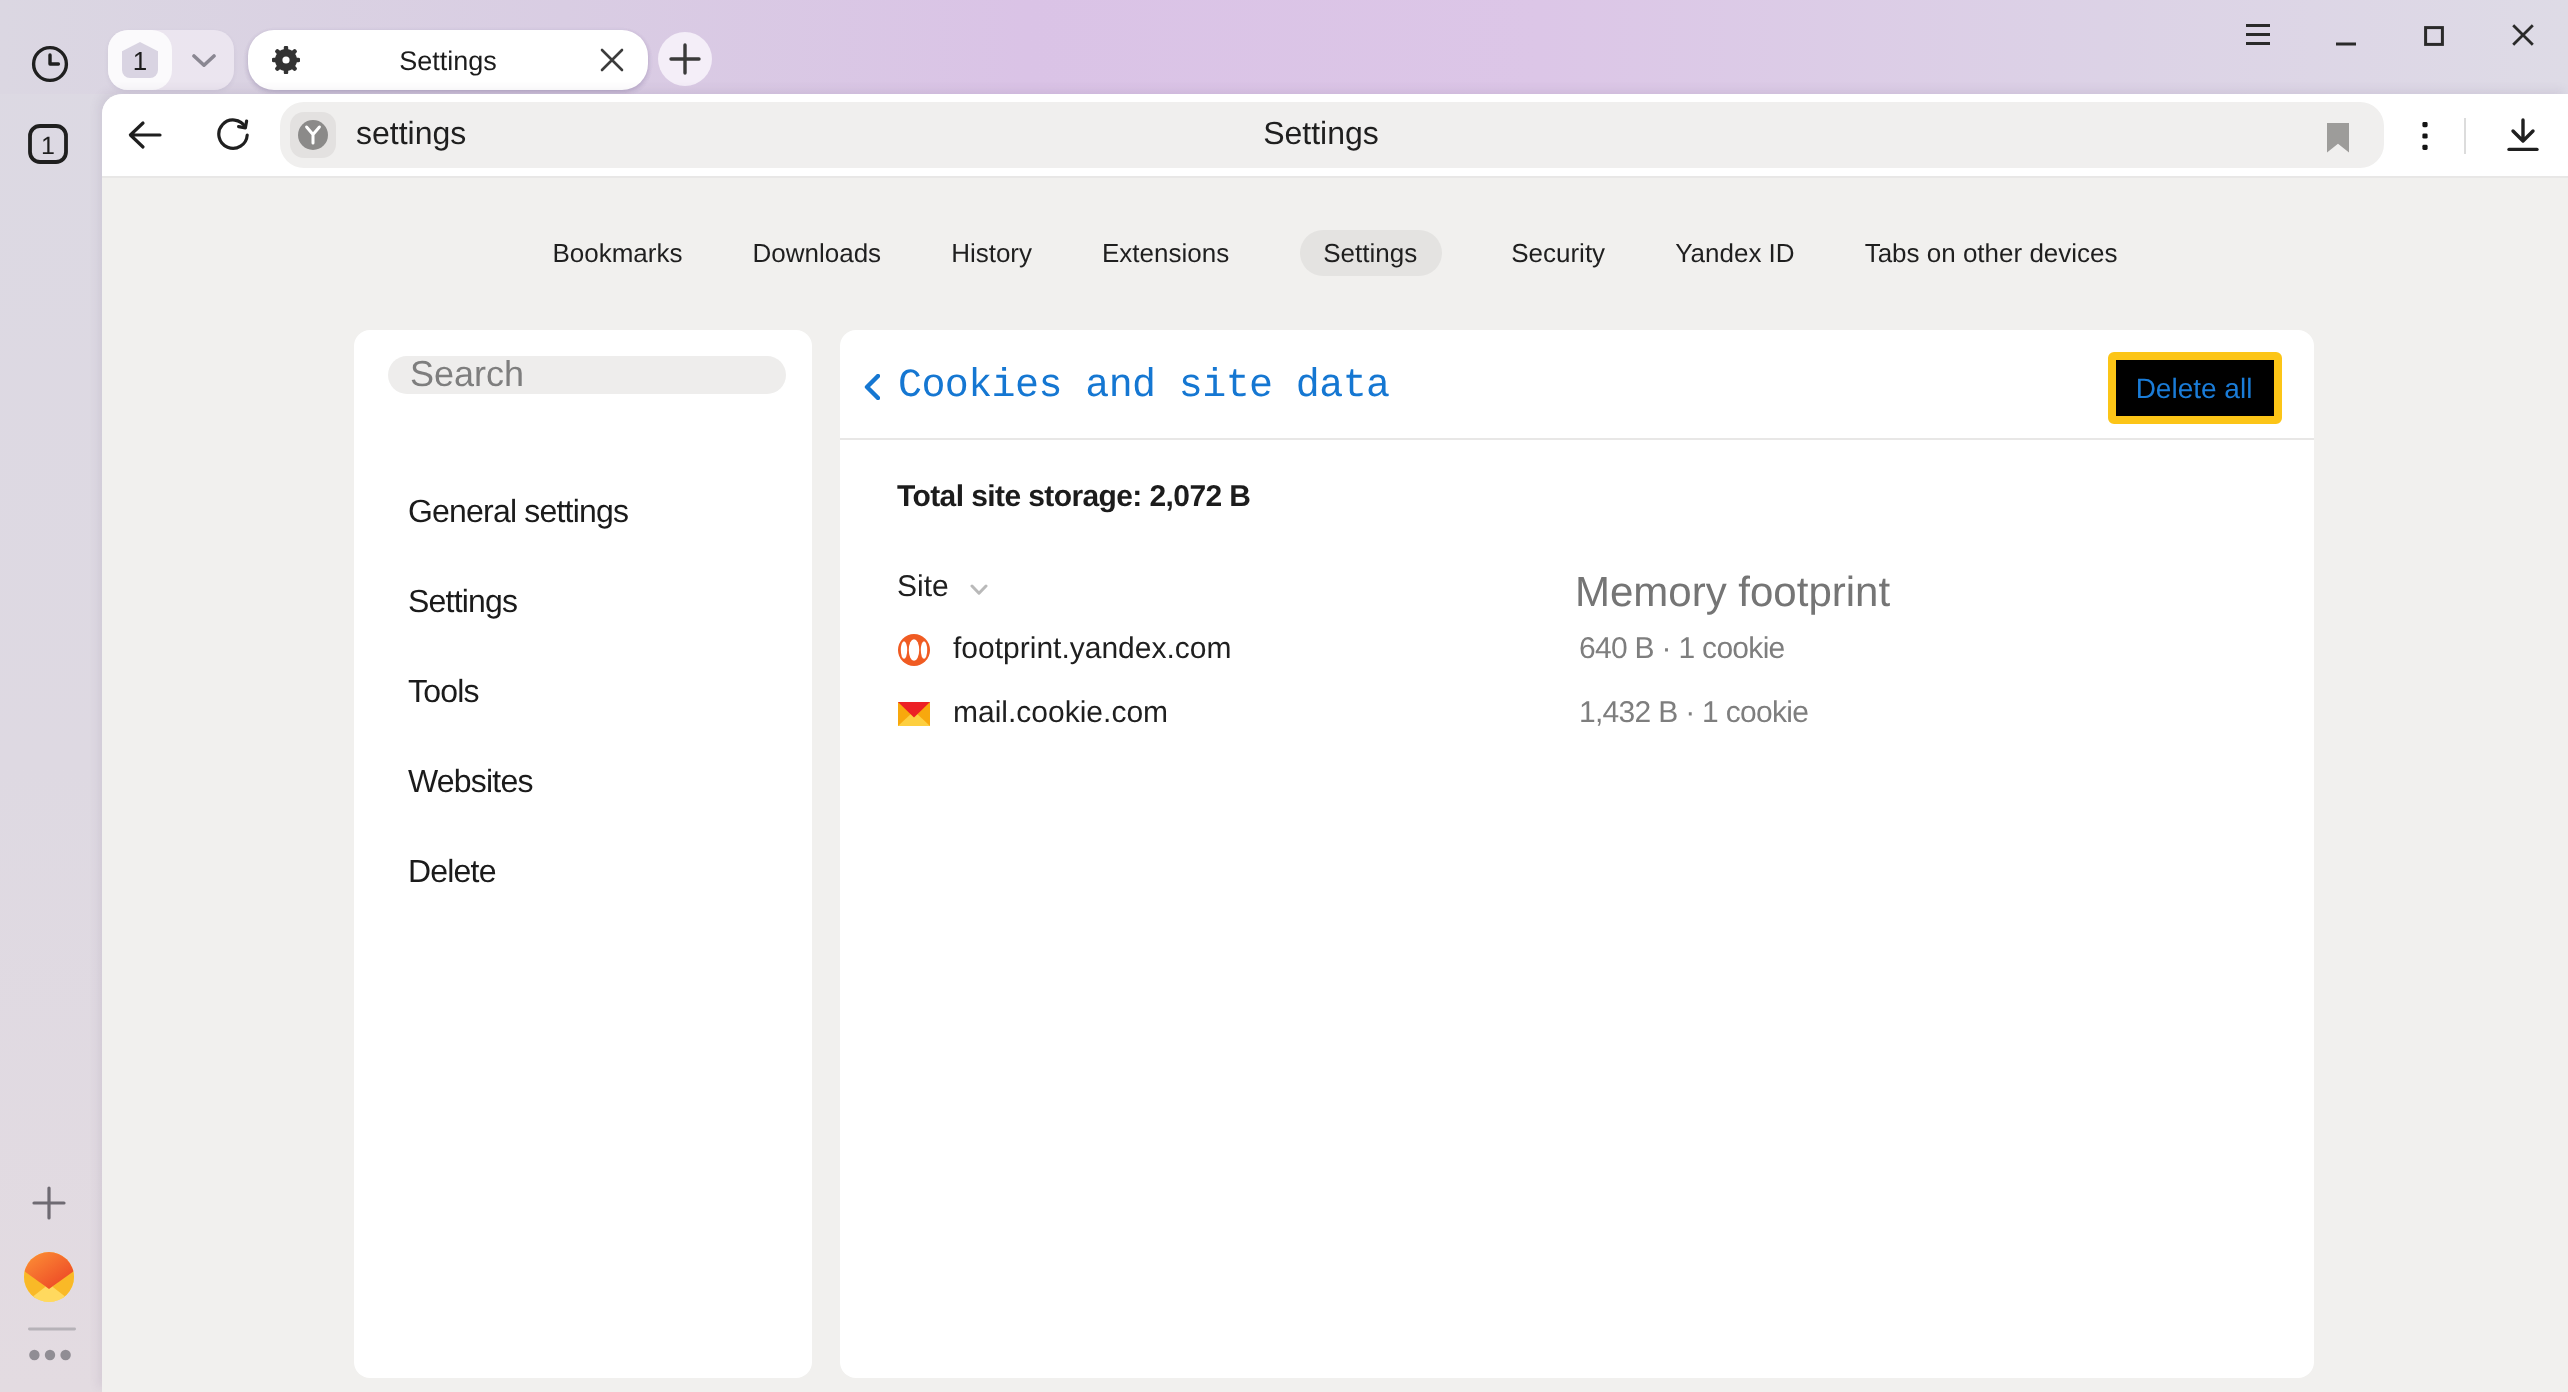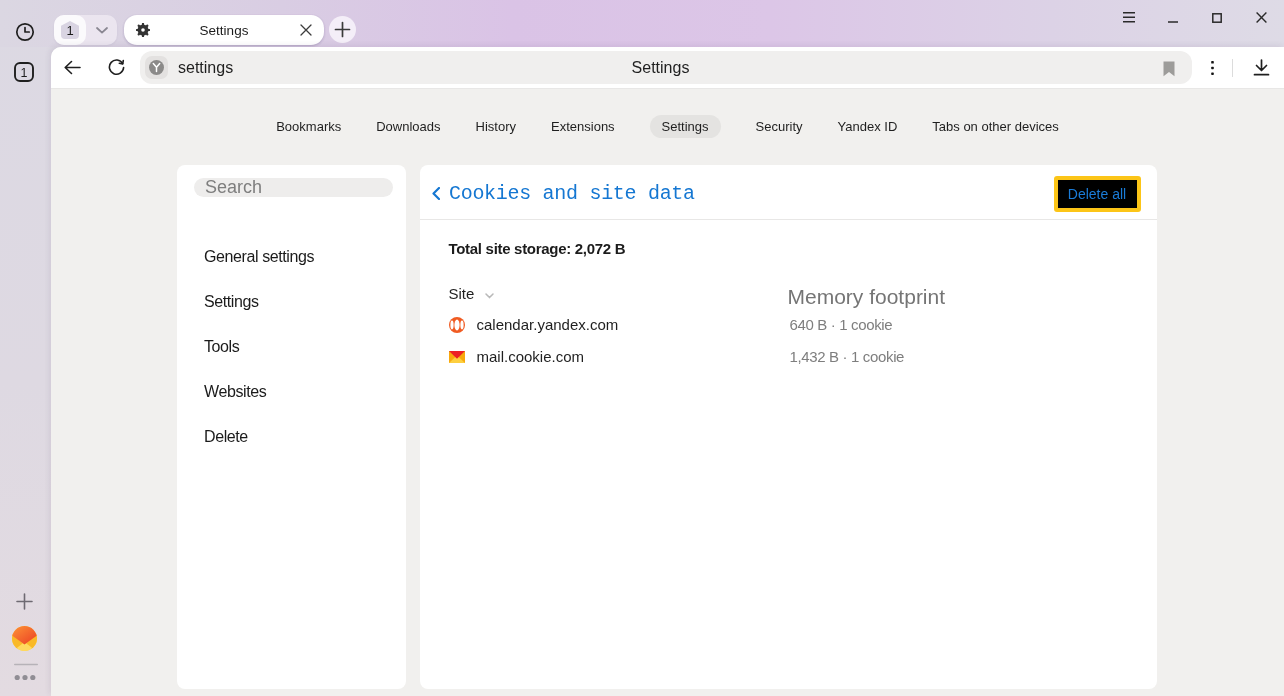--- a/index.html
+++ b/index.html
@@ -237,21 +237,21 @@
       </div>
       <div class="mem">Memory footprint</div>
     </div>
     <div class="row" style="top:151px">
       <svg class="icon" style="top:1.5px" width="16" height="16" viewBox="0 0 16 16">
         <circle cx="8" cy="8" r="8" fill="#f05b22"></circle>
         <ellipse cx="8" cy="8" rx="2.6" ry="5.4" fill="#fff"></ellipse>
         <ellipse cx="3" cy="8" rx="1.6" ry="4.4" fill="#fff"></ellipse>
         <ellipse cx="13" cy="8" rx="1.6" ry="4.4" fill="#fff"></ellipse>
       </svg>
-      <div class="name">calendar.yandex.com</div>
+      <div class="name">footprint.yandex.com</div>
       <div class="val">640 B · 1 cookie</div>
     </div>
     <div class="row" style="top:183px">
       <svg class="icon" style="top:3px" width="16" height="12" viewBox="0 0 16 12">
         <rect width="16" height="12" fill="#f8a80d"></rect>
         <path d="M0 12 L8 4.5 L16 12 Z" fill="#fdcf40"></path>
         <path d="M0 0 H16 L8 7.8 Z" fill="#ec2025"></path>
       </svg>
       <div class="name">mail.cookie.com</div>
       <div class="val">1,432 B · 1 cookie</div>

